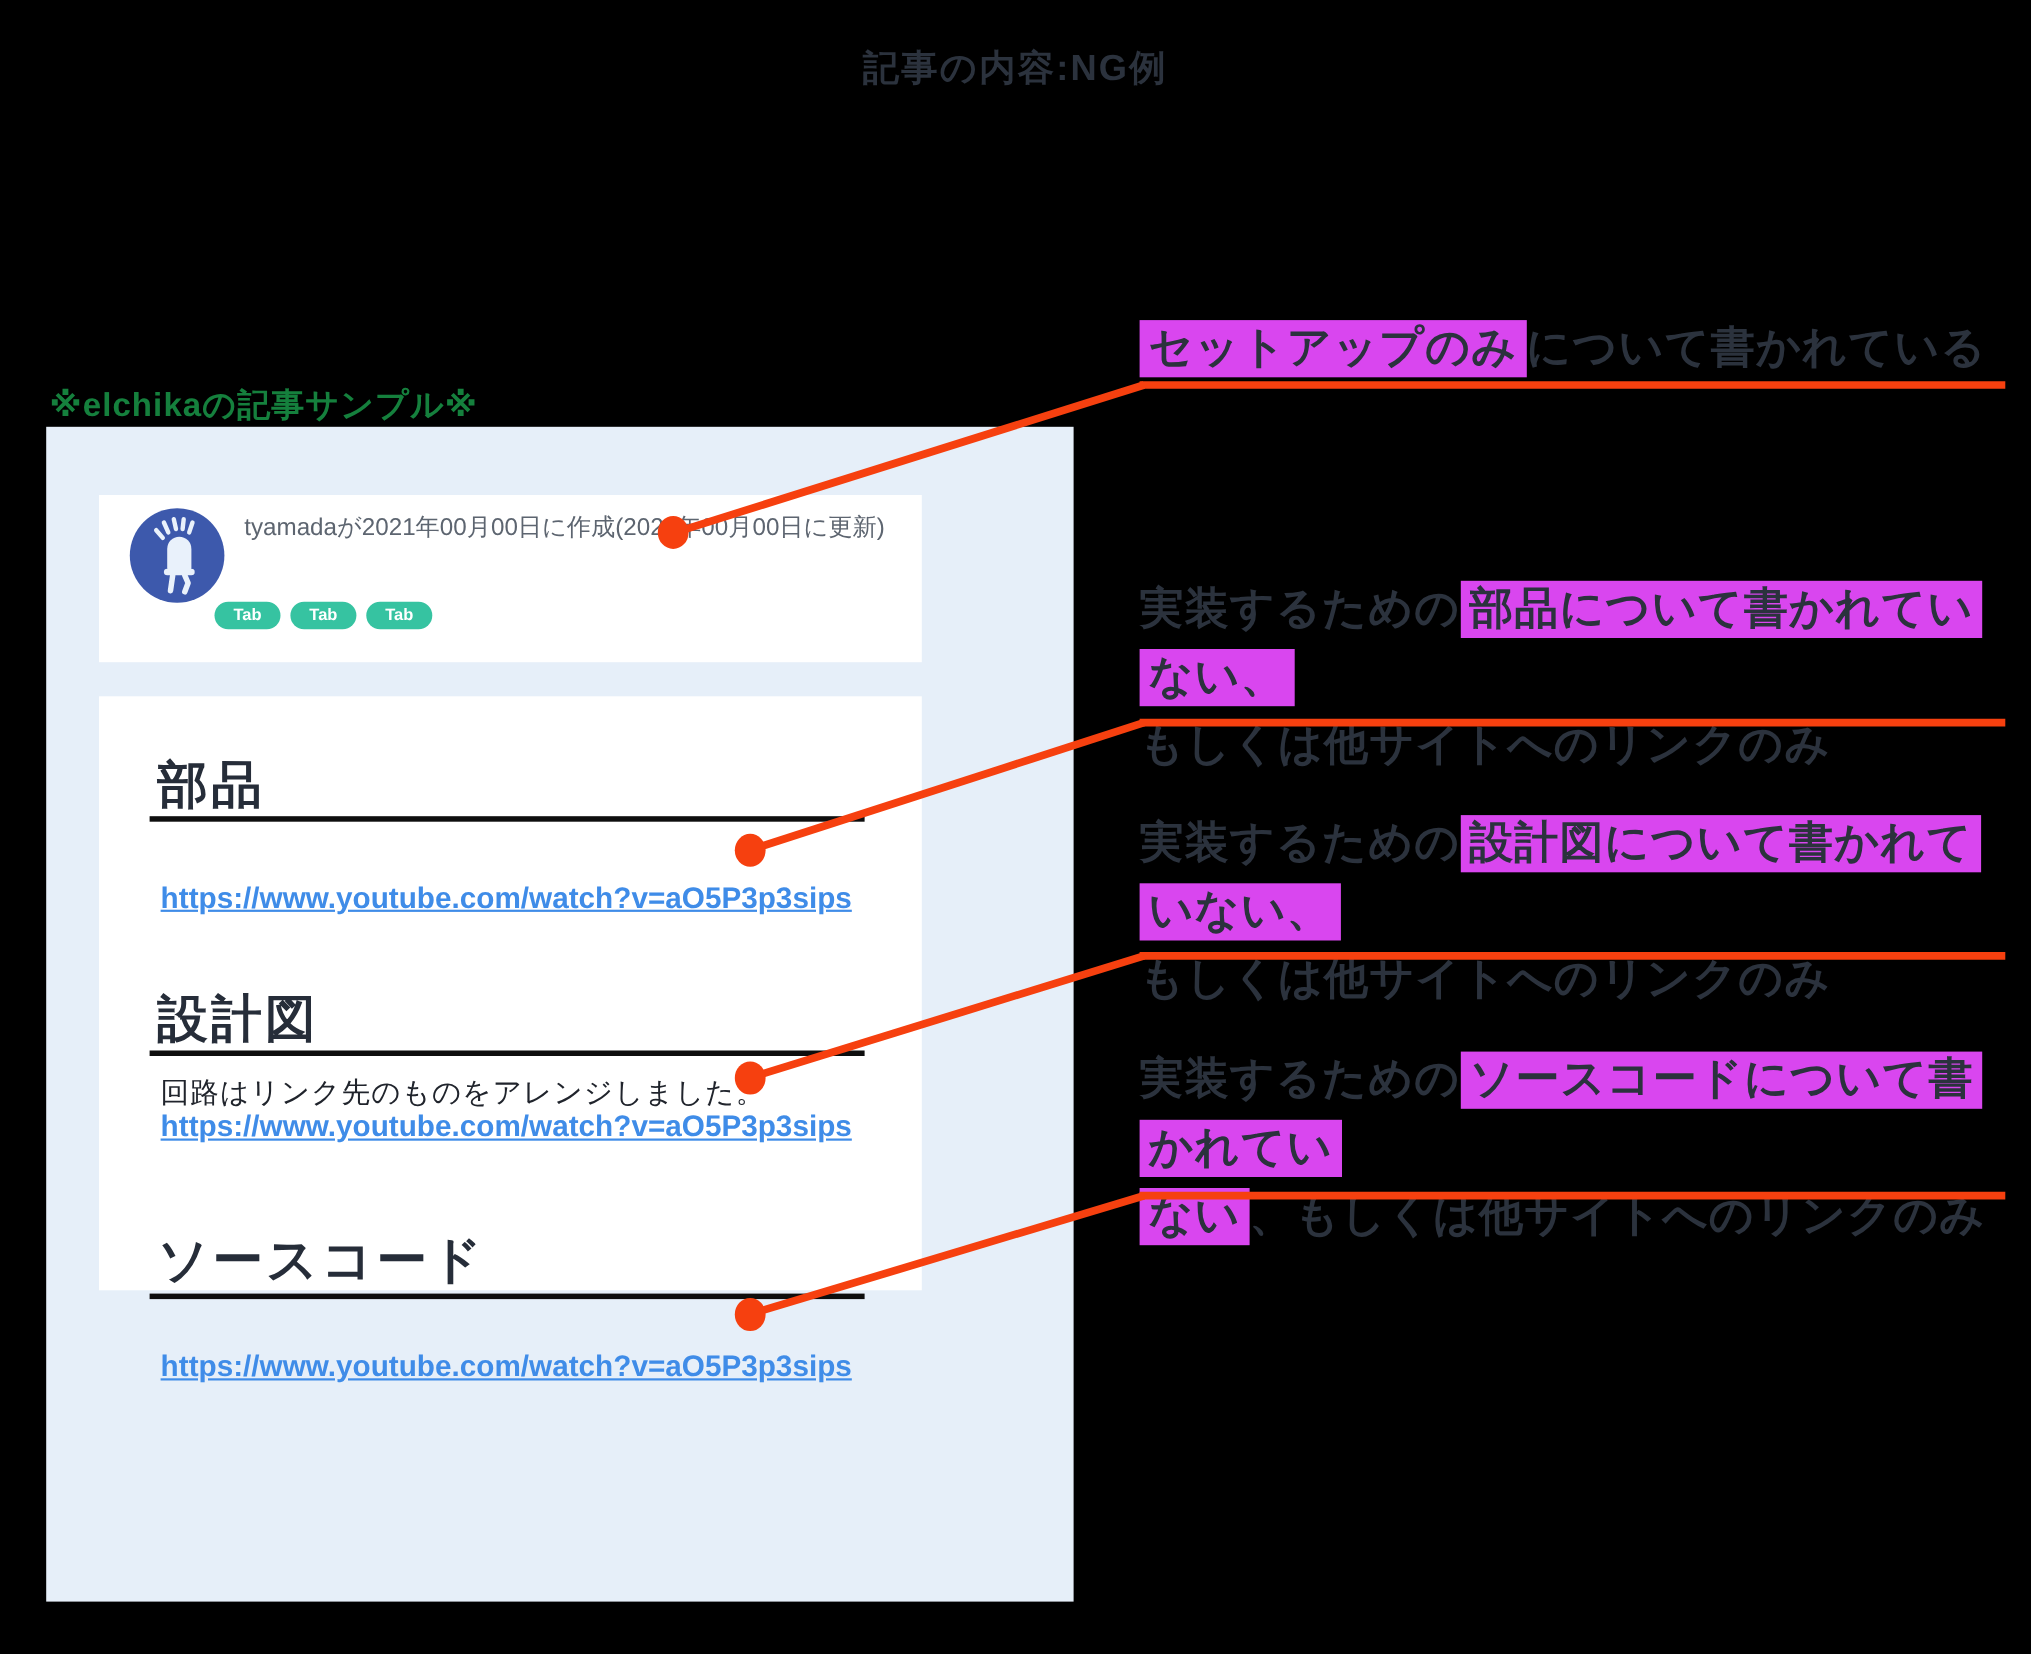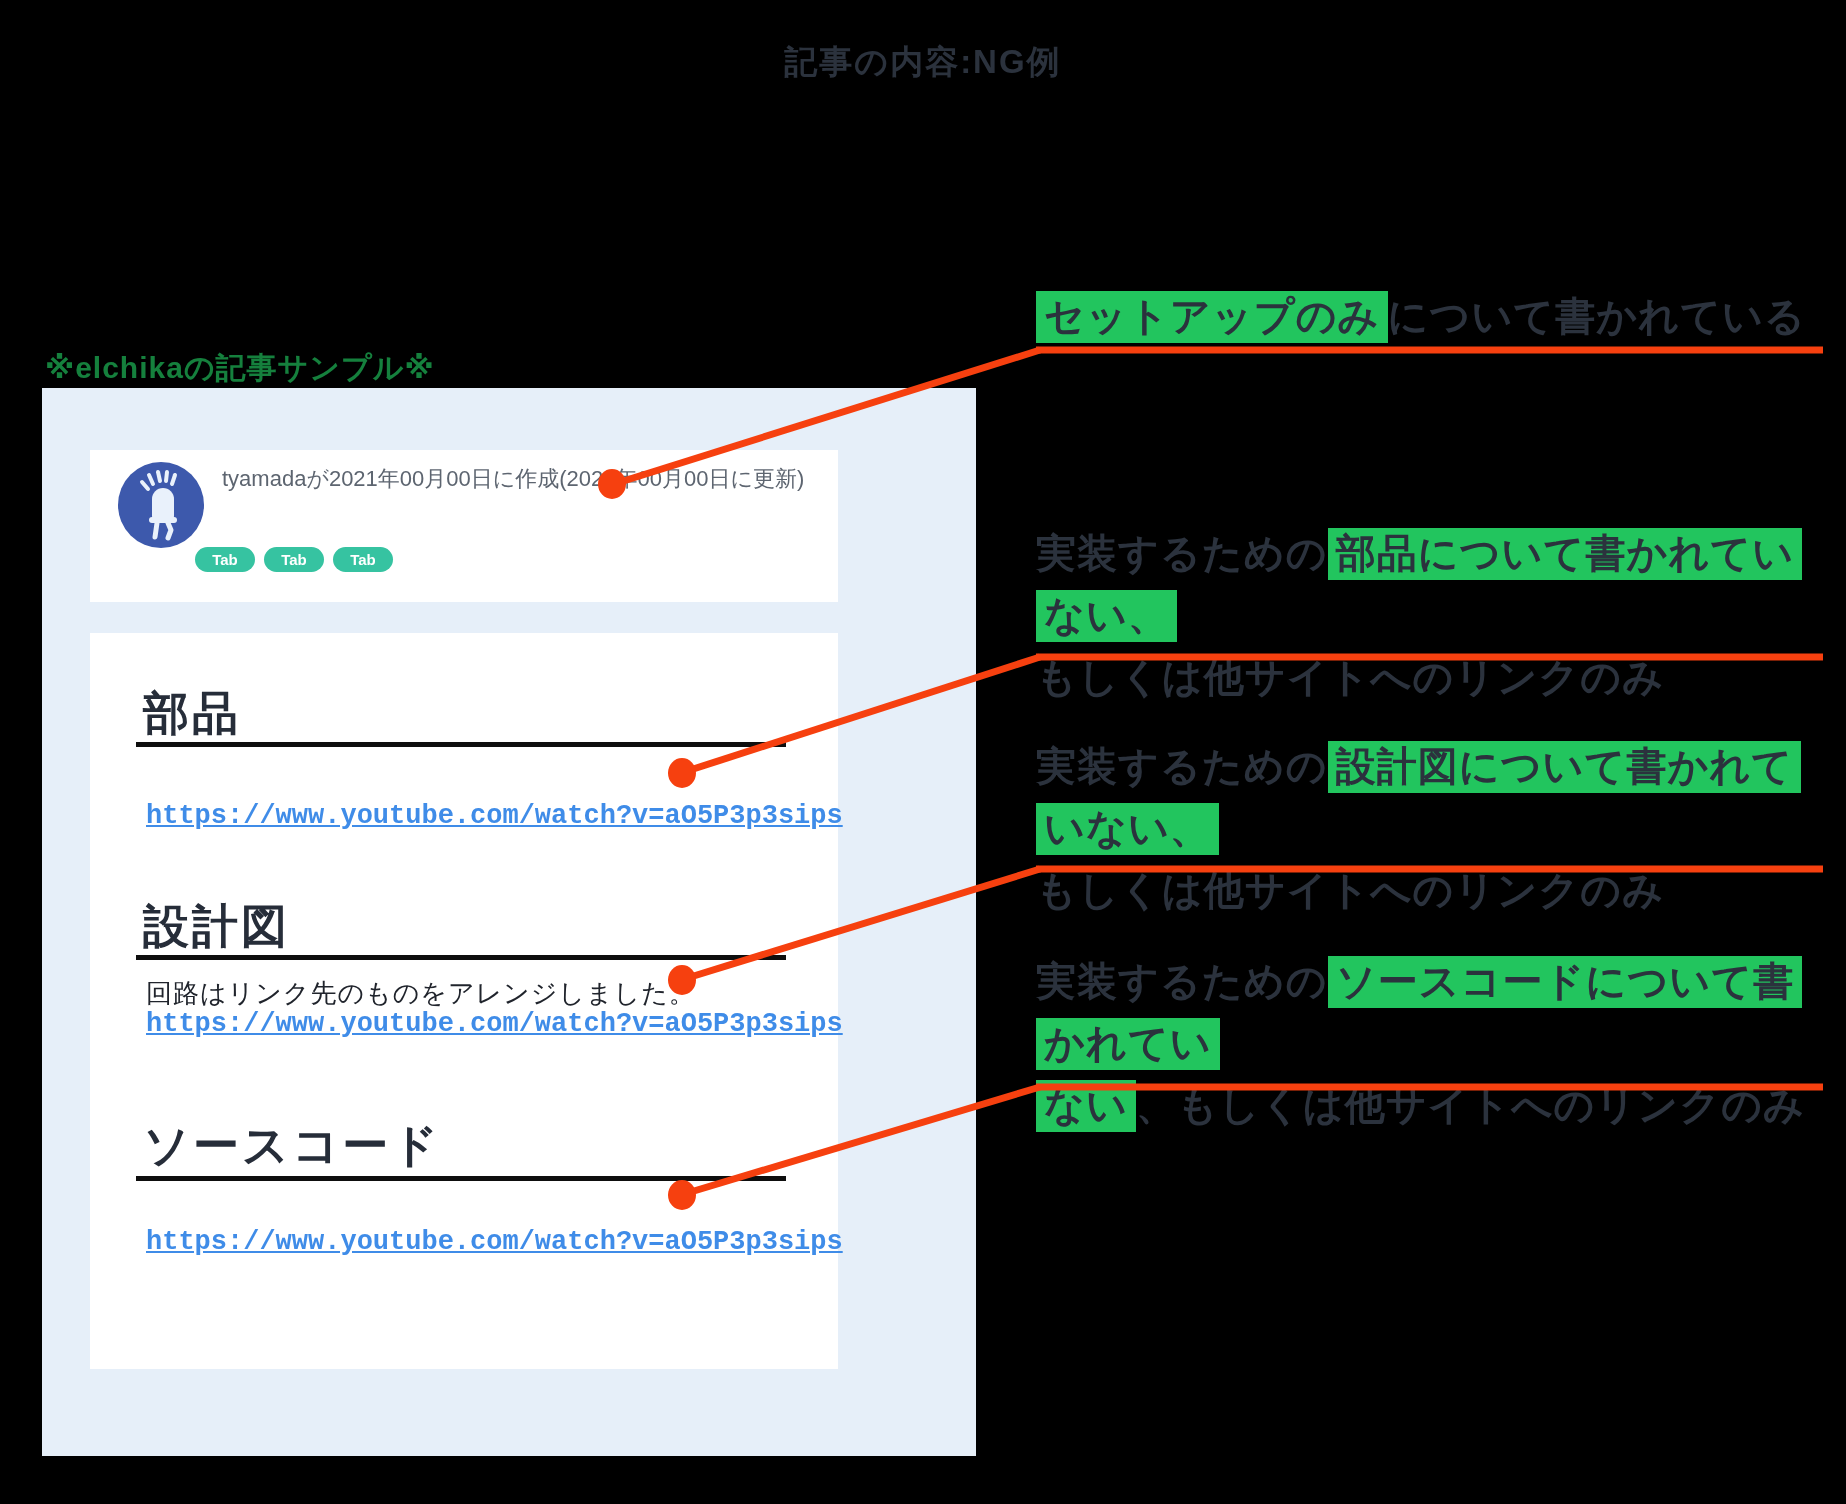--- a/index.html
+++ b/index.html
@@ -26,21 +26,21 @@
     color:#15803d;
   }
 
   
   .panel{
     left:42px;top:388px;width:934px;height:1068px;
     background:#e6eff9;
   }
   .card{background:#ffffff;position:absolute;}
   .card-header{left:48px;top:62px;width:748px;height:152px;}
-  .card-body{left:48px;top:245px;width:748px;height:736px;font-family:Liberation Mono, monospace;}
+  .card-body{left:48px;top:245px;width:748px;height:540px;}
 
   .avatar{
     position:absolute;left:28px;top:12px;width:86px;height:86px;
     border-radius:50%;background:#3d59ac;
     display:flex;align-items:center;justify-content:center;
   }
   .byline{
     position:absolute;left:132px;top:14px;
     font-size:22px;color:#5d6570;letter-spacing:0px;white-space:nowrap;
   }
@@ -78,21 +78,21 @@
     text-decoration:underline;letter-spacing:0px;white-space:nowrap;
   }
 
   
   .note{
     position:absolute;left:1036px;width:790px;
     font-size:40px;font-weight:bold;color:#2b323d;
     line-height:62px;letter-spacing:1px;
   }
   .hl{
-    background:#22c55e;color:#2b323d;
+    background:#d946ef;color:#2b323d;
     padding:3px 8px 5px 8px;
     box-decoration-break:clone;-webkit-box-decoration-break:clone;
   }
   .note-1{top:285px;}
   .note-2{top:522px;}
   .note-3{top:735px;}
   .note-4{top:950px;}
 
   
   .overlay{

